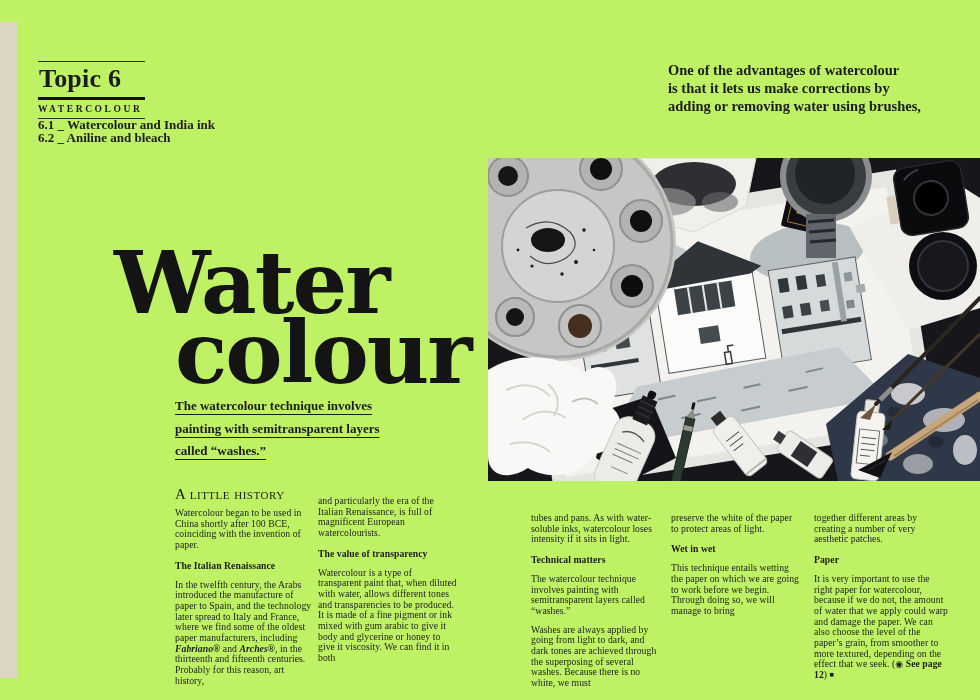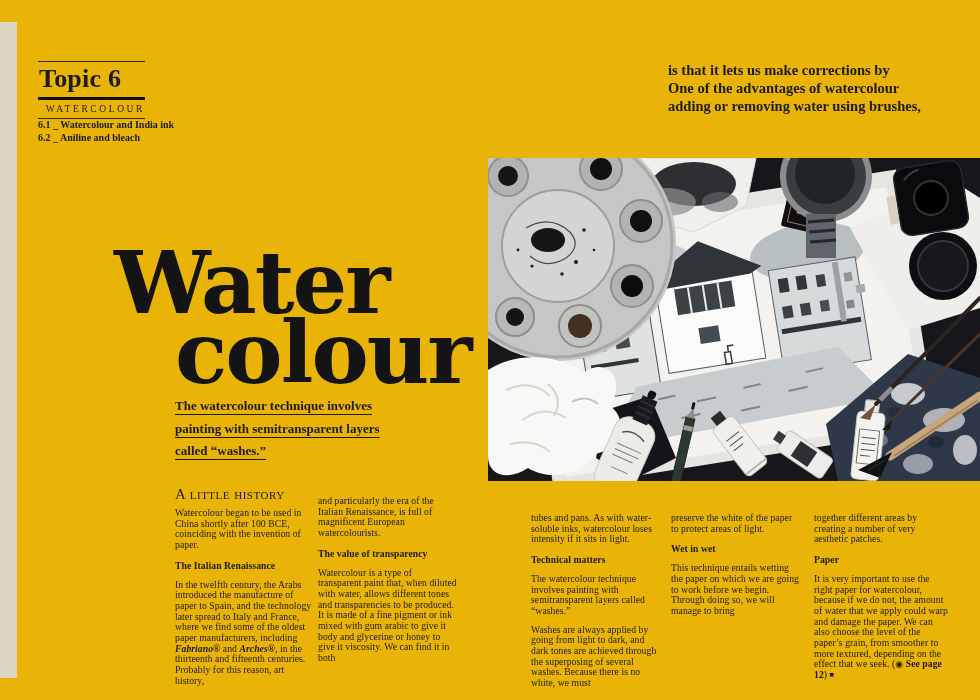--- a/index.html
+++ b/index.html
@@ -1,30 +1,30 @@
 <!DOCTYPE html>
 <html lang="en"><head>
 <meta charset="utf-8">
 <style>
   * { margin:0; padding:0; box-sizing:border-box; }
   html,body { background:#ffffff; }
   .canvas {
-    position:relative; width:980px; height:700px; background:#eab308;
+    position:relative; width:980px; height:700px; background:#bef264;
     overflow:hidden; font-family:"Liberation Serif", serif; color:#1c1c1c;
   }
   
   .edge-strip { position:absolute; left:0; top:22px; width:17px; height:656px; background:#dcd6c3; }
 
   
   .masthead { position:absolute; left:38px; top:61px; width:107px; }
   .rule-thin  { height:1px; background:#2b2b2b; }
   .rule-thick { height:3px; background:#101010; }
   .topic { font-size:26px; font-weight:bold; line-height:1; padding:4px 0 5px 1px; letter-spacing:.2px; }
-  .category { font-size:9.5px; font-weight:normal; letter-spacing:2.6px; text-align:right; padding:4px 0 4px; }
-  .toc { position:absolute; left:38px; top:119px; width:220px; font-size:10px; font-weight:bold; line-height:12.5px; }
+  .category { font-size:9.5px; font-weight:bold; letter-spacing:2.6px; padding:4px 0 4px; }
+  .toc { position:absolute; left:38px; top:119px; width:220px; font-size:13px; font-weight:bold; line-height:12.5px; }
 
   
   .pullquote { position:absolute; left:668px; top:61px; width:255px; font-size:14.5px; font-weight:bold; line-height:18px; }
   .pullquote .line { display:block; }
 
   
   .display-title { position:absolute; left:0; top:0; width:0; height:0; }
   .title-word { position:absolute; font-family:"DejaVu Serif", serif; font-weight:bold; font-size:86px; line-height:1; letter-spacing:-2px; color:#141414; white-space:nowrap; }
   .title-w1 { left:114px; top:240px; }
   .title-w2 { left:175px; top:310px; }
@@ -66,22 +66,22 @@
     <div class="category">WATERCOLOUR</div>
     <div class="rule-thin"></div>
   </header>
 
   <nav class="toc">
     <div>6.1 _ Watercolour and India ink</div>
     <div>6.2 _ Aniline and bleach</div>
   </nav>
 
   <blockquote class="pullquote">
+      <span class="line">One of the advantages of watercolour</span>
       <span class="line">is that it lets us make corrections by</span>
-      <span class="line">One of the advantages of watercolour</span>
       <span class="line">adding or removing water using brushes,</span>
     </blockquote>
 
   <div class="display-title">
     <span class="title-word title-w1">Water</span>
     <span class="title-word title-w2">colour</span>
   </div>
 
   <p class="subtitle"><span class="line">The watercolour technique involves</span><span class="line">painting with semitransparent layers</span><span class="line">called “washes.”</span></p>
 

